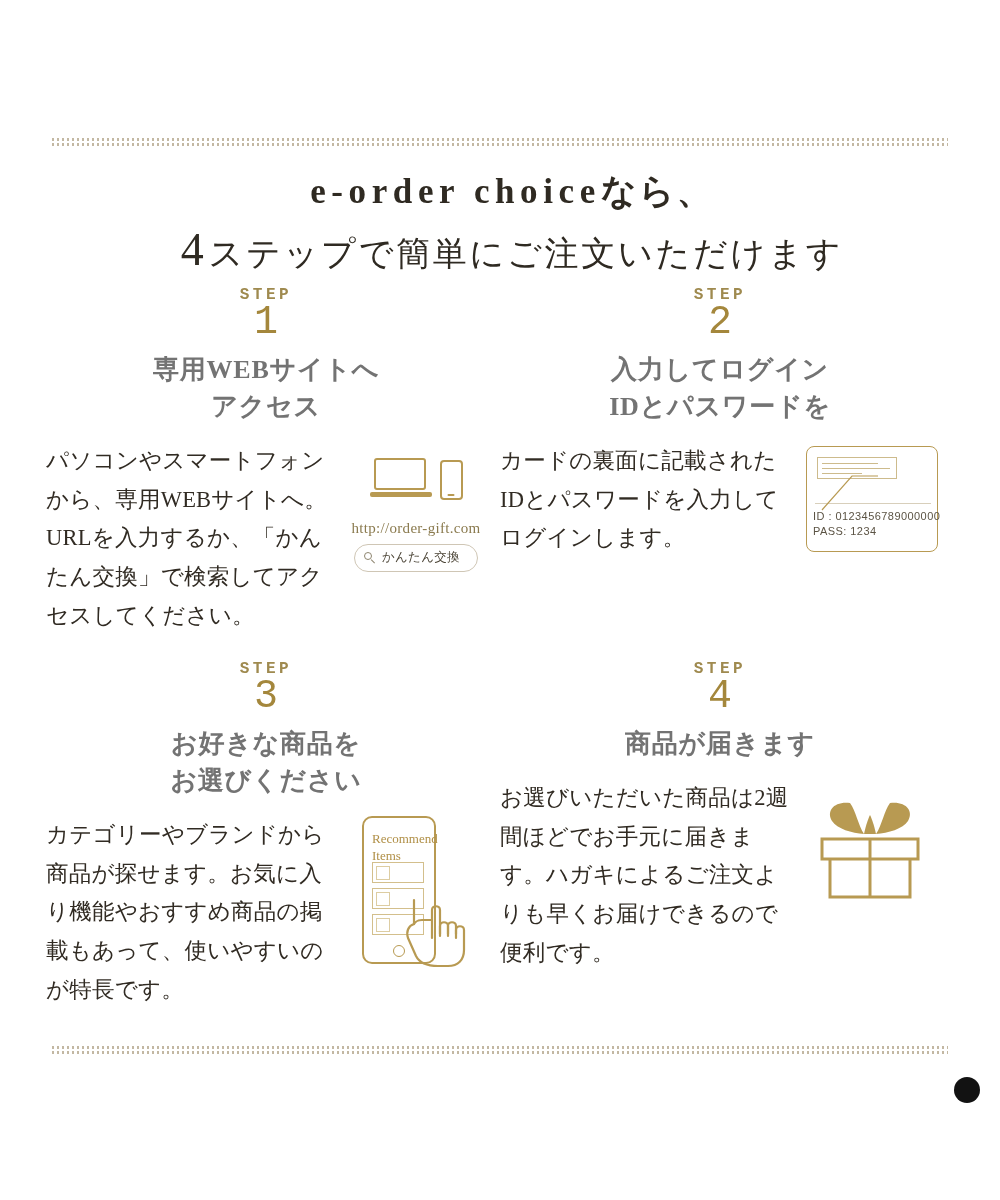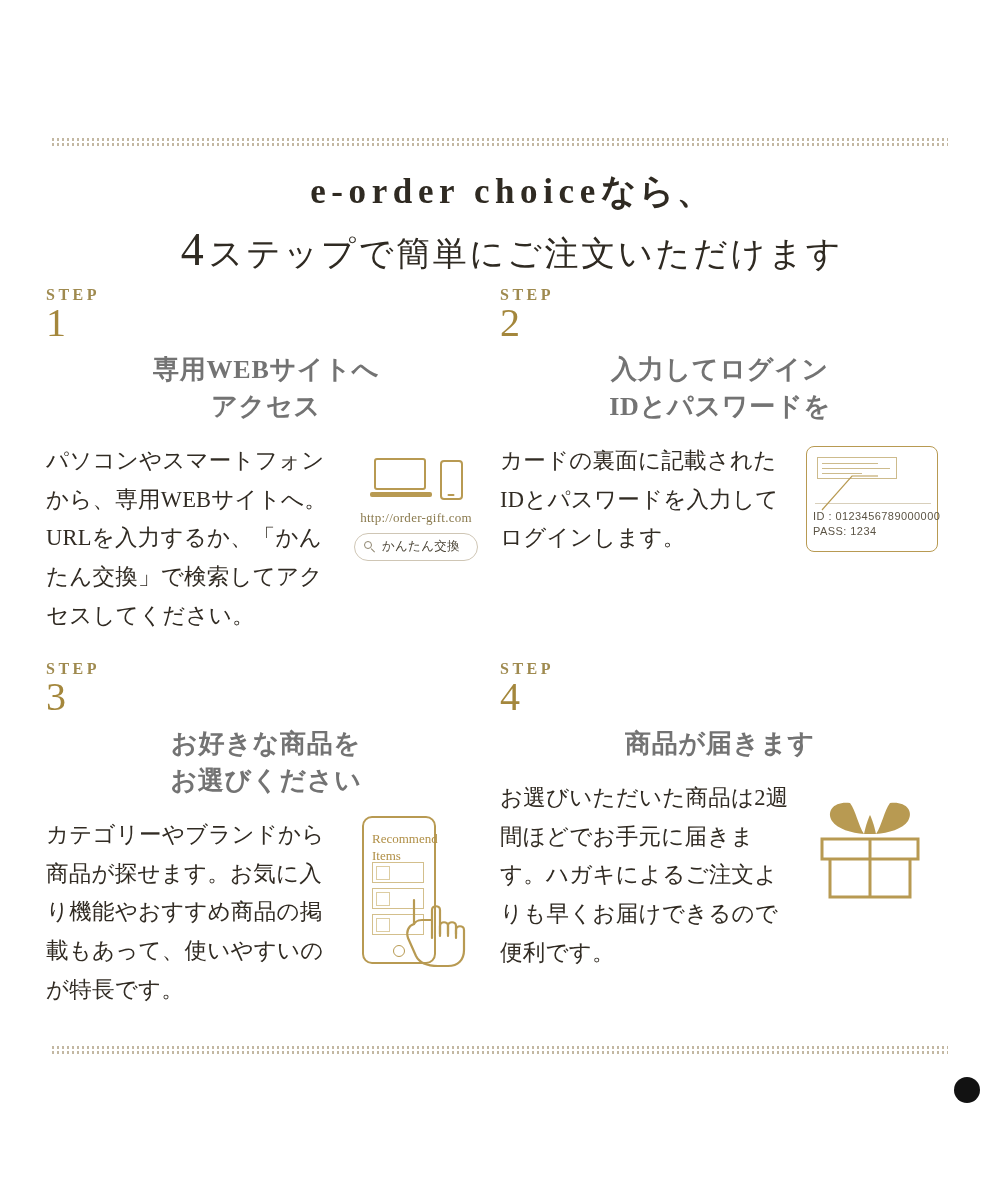--- a/index.html
+++ b/index.html
@@ -90,22 +90,23 @@
   .step {
     position: absolute;
     width: 440px;
   }
   .step-1 { left: 46px;  top: 0; }
   .step-2 { left: 500px; top: 0; }
   .step-3 { left: 46px;  top: 374px; }
   .step-4 { left: 500px; top: 374px; }
 
   .step-marker {
-    text-align: left;
+    text-align: center;
     color: #a98b38;
+    font-family: Liberation Mono, monospace;
   }
   .step-marker .word {
     font-size: 16px;
     letter-spacing: .22em;
     font-weight: 700;
     color: #9f8a4f;
   }
   .step-marker .num {
     font-size: 40px;
     line-height: 1.05;
@@ -184,23 +185,23 @@
     content: "";
     position: absolute;
     left: 50%;
     transform: translateX(-50%);
     bottom: 2px;
     width: 7px; height: 2px;
     background: #b89a52;
     border-radius: 1px;
   }
   .url {
-    margin-top: 10px;
+    margin-top: 20px;
     text-align: center;
-    font-size: 13px;
+    font-size: 15px;
     letter-spacing: .02em;
     color: #8a7a4e;
     font-family: "Liberation Serif", serif;
   }
   .search-pill {
     margin: 7px auto 0;
     width: 124px;
     height: 28px;
     border: 1px solid #cfc6b5;
     border-radius: 14px;

